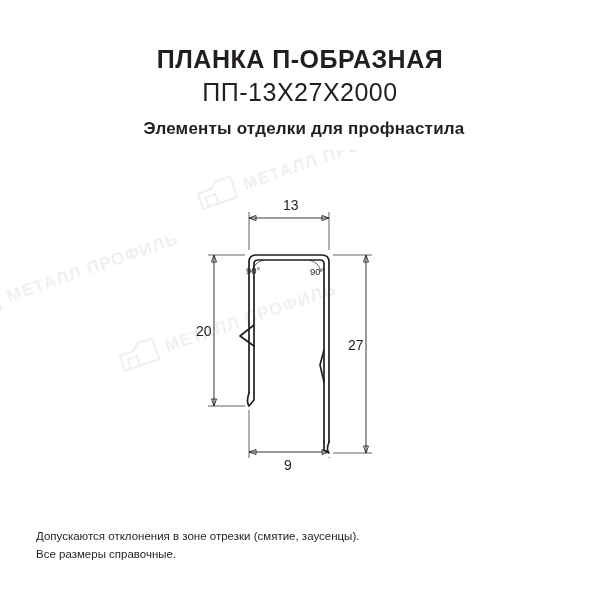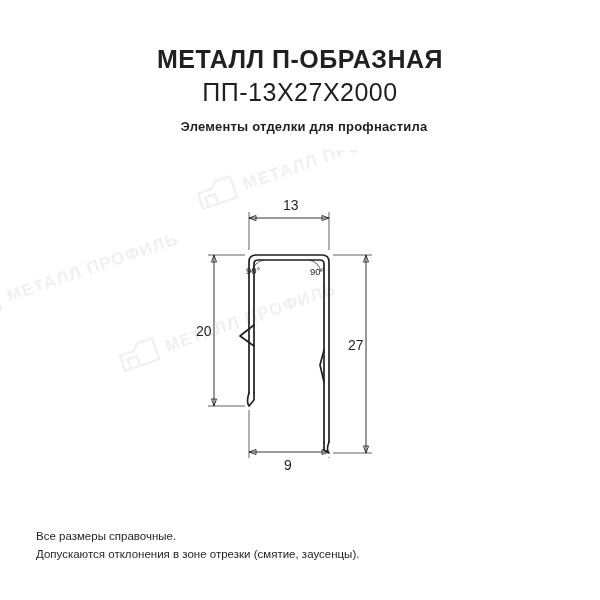--- a/index.html
+++ b/index.html
@@ -36,21 +36,21 @@
     margin: 0;
   }
   .title-2 {
     font-size: 25px;
     font-weight: normal;
     letter-spacing: 0.5px;
     line-height: 1.22;
     margin: 2px 0 0 0;
   }
   .subtitle {
-    font-size: 13px;
+    font-size: 17px;
     font-weight: bold;
     margin: 12px 0 0 8px;
     letter-spacing: 0.2px;
   }
   .drawing {
     position: absolute;
     left: 0;
     top: 150px;
     width: 600px;
     height: 340px;
@@ -110,21 +110,21 @@
     stroke-width: 0.7;
     fill: none;
   }
 </style>
 </head>
 <body>
 
 <div class="page">
 
   <div class="header">
-    <h1 class="title-1">МЕТАЛЛ П-ОБРАЗНАЯ</h1>
+    <h1 class="title-1">ПЛАНКА П-ОБРАЗНАЯ</h1>
     <h1 class="title-2">ПП-13Х27Х2000</h1>
     <div class="subtitle">Элементы отделки для профнастила</div>
   </div>
 
   <div class="drawing">
     <svg width="600" height="340" viewBox="0 0 600 340">
 
       <g transform="translate(196,38) rotate(-19)">
         <g class="wm-shape">
           <path d="M0,22 L0,6 L14,6 L20,0 L36,0 L36,22 Z"></path>
@@ -228,17 +228,17 @@
         <path class="dim-line" d="M249,302 L329,302"></path>
         <path class="dim-line" d="M249,302 L256,299.5 L256,304.5 Z" fill="#231f20"></path>
         <path class="dim-line" d="M329,302 L322,299.5 L322,304.5 Z" fill="#231f20"></path>
         <text class="dim-text" x="284" y="320">9</text>
       </g>
 
     </svg>
   </div>
 
   <div class="footnotes">
+    <div>Допускаются отклонения в зоне отрезки (смятие, заусенцы).</div>
     <div>Все размеры справочные.</div>
-    <div>Допускаются отклонения в зоне отрезки (смятие, заусенцы).</div>
   </div>
 
 </div>
 
 </body></html>

